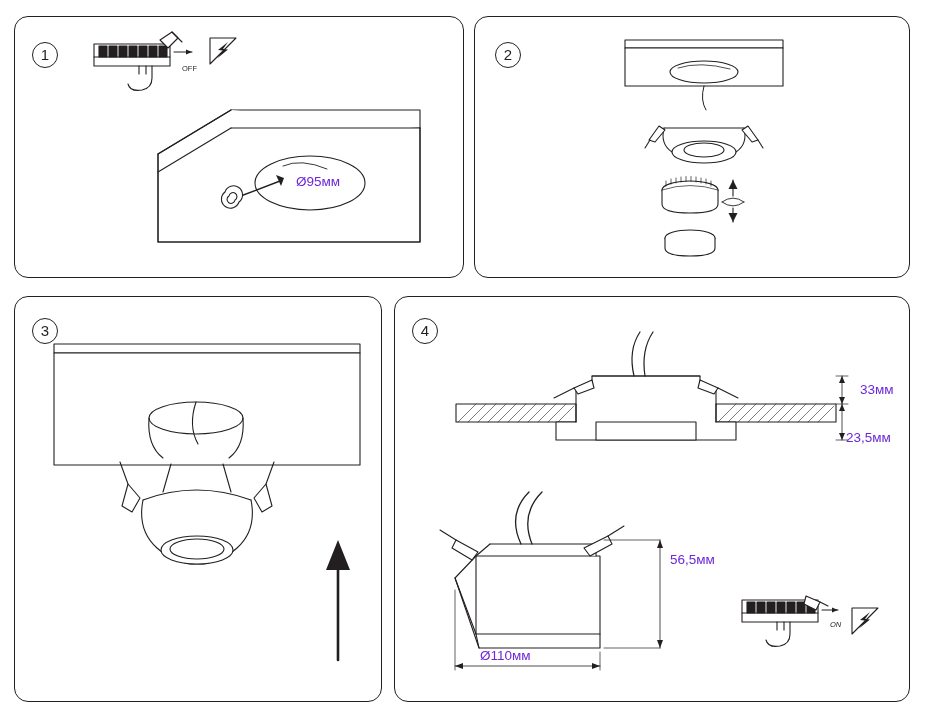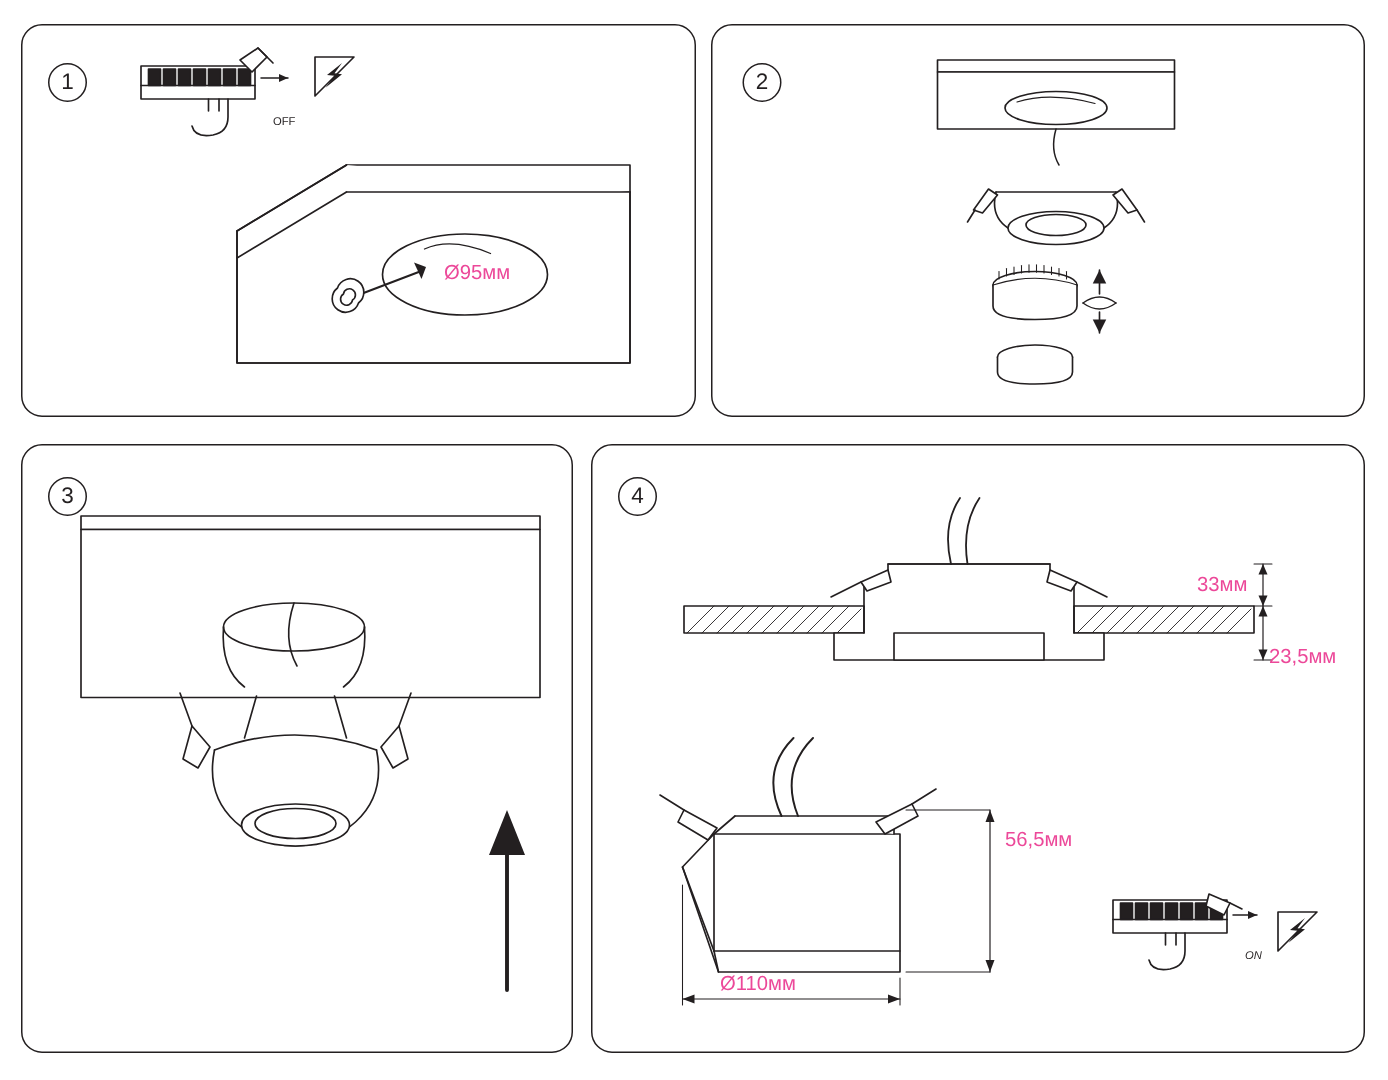--- a/index.html
+++ b/index.html
@@ -46,29 +46,28 @@
     position: absolute;
     left: 0;
     top: 0;
     width: 925px;
     height: 720px;
     pointer-events: none;
   }
   .dim-label {
     position: absolute;
     font-size: 13.5px;
-    color: #ec4899;
+    color: #6d28d9;
     white-space: nowrap;
   }
   .tiny-label {
     position: absolute;
     font-size: 7.5px;
     color: #231f20;
     white-space: nowrap;
-    margin-top: 12px;
   }
 </style>
 </head>
 <body>
 
 <div id="sheet">
 
   <div class="panel panel-1"></div>
   <div class="panel panel-2"></div>
   <div class="panel panel-3"></div>
@@ -318,19 +317,19 @@
         <path d="M852,608 l26,0 l-26,26 z" fill="none"></path>
         <path d="M870,612 l-10,8 l5,0.5 l-6,8 l11,-9 l-5,-0.6 z" fill="#231f20" stroke="none"></path>
       </g>
 
     </g>
   </svg>
 
   <div class="dim-label" style="left:296px; top:174px;">Ø95мм</div>
   <div class="tiny-label" style="left:182px; top:64px;">OFF</div>
 
-  <div class="dim-label" style="left:798px; top:382px;">33мм</div>
+  <div class="dim-label" style="left:860px; top:382px;">33мм</div>
   <div class="dim-label" style="left:846px; top:430px;text-align:center;">23,5мм</div>
   <div class="dim-label" style="left:670px; top:552px;">56,5мм</div>
   <div class="dim-label" style="left:480px; top:648px;">Ø110мм</div>
   <div class="tiny-label" style="left:830px; top:620px;font-style:italic;">ON</div>
 
 </div>
 
 </body></html>

